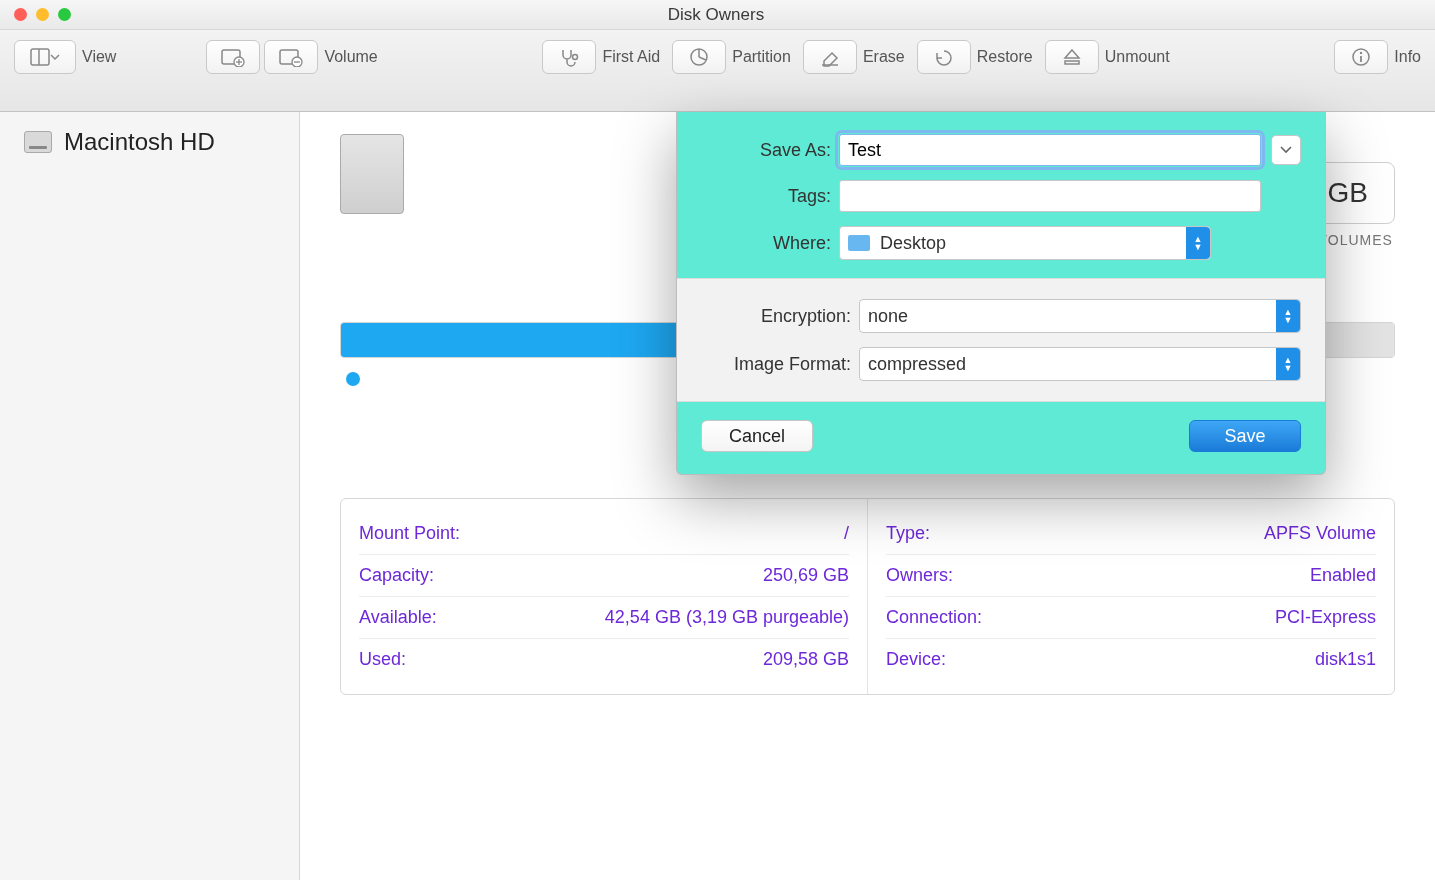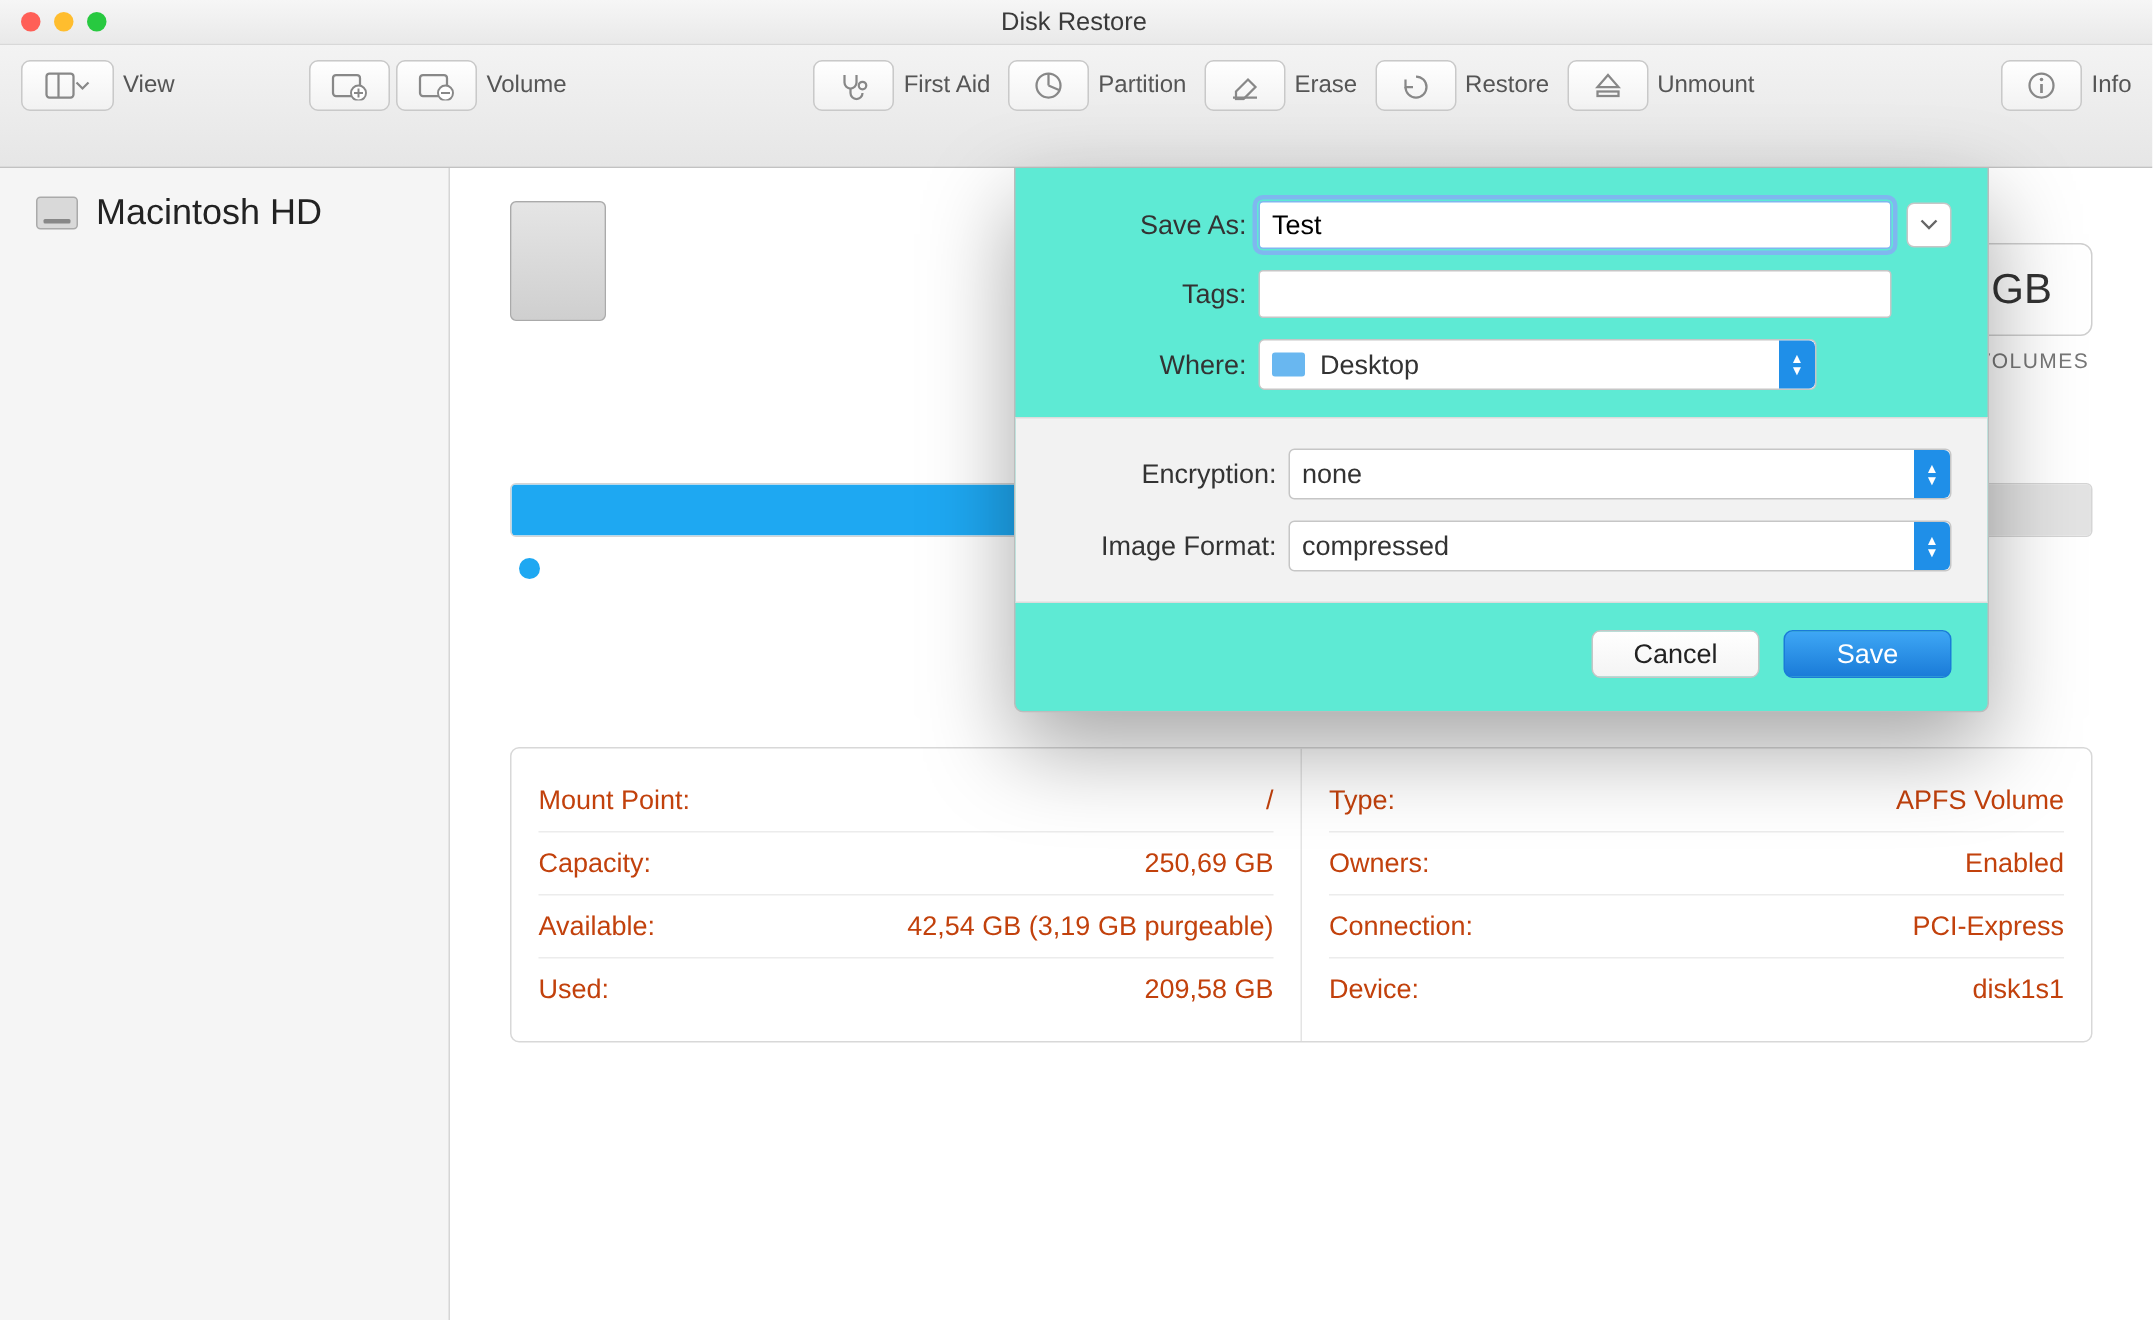--- a/index.html
+++ b/index.html
@@ -41,52 +41,52 @@
   .usage-bar .used { height:100%; width:84%; background:#1ea8f2; }
   .usage-bar .grey { position:absolute; right:0; top:0; bottom:0; width:11%; background:#e3e3e3;}
   .legend-dot{position:absolute;left:46px;top:260px;width:14px;height:14px;border-radius:50%;background:#1ea8f2;}
   .free-label { position:absolute; left:740px; top:258px; font-size:19px; }
   .free-label .t{font-weight:600;color:#222;}
   .free-label .v{color:#555;margin-top:4px;}
 
   .details { position:absolute; left:40px; right:40px; top:386px; border:1px solid #d8d8d8; border-radius:6px; display:flex; background:#fff;}
   .dcol { flex:1; padding:14px 18px;}
   .dcol:first-child { border-right:1px solid #e4e4e4;}
-  .drow { display:flex; justify-content:space-between; padding:10px 0; border-bottom:1px solid #ececec; font-size:18px; color:#c2410c;}
+  .drow { display:flex; justify-content:space-between; padding:10px 0; border-bottom:1px solid #ececec; font-size:18px; color:#6d28d9;}
   .drow:last-child{border-bottom:none;}
 
   
   .sheet { position:absolute; left:376px; top:0; width:650px; background:#5eead4; border:1px solid #bcbcbc; border-top:none; border-radius:0 0 6px 6px; box-shadow:0 24px 60px rgba(0,0,0,.35); z-index:50;}
   .sheet-top { padding:22px 24px 18px; }
   .frow { display:flex; align-items:center; margin-bottom:14px; }
   .flabel { width:130px; text-align:right; font-size:18px; color:#333; margin-right:8px;}
   .flabel.wide { width:150px; }
   .tinput { flex:1; height:32px; background:#fff; border:1px solid #c6c6c6; border-radius:3px; padding:0 8px; font-size:18px;}
   .tinput.focus { outline:3px solid #7fb7ef; outline-offset:1px; border-color:#7fb7ef;}
   .expander { width:30px; height:30px; margin-left:10px; background:#fff; border:1px solid #c6c6c6; border-radius:5px; display:flex;align-items:center;justify-content:center;color:#666;font-size:14px;}
   .where-sel { flex:1; height:32px; background:#fff; border:1px solid #c6c6c6; border-radius:4px; display:flex; align-items:center; padding:16px 8px; font-size:18px; position:relative;}
   .where-sel .folder{width:22px;height:16px;background:#69b7f0;border-radius:2px;margin-right:10px;display:inline-block;}
   .stepper{position:absolute;right:0;top:0;bottom:0;width:24px;background:#1f8fe8;border-radius:0 4px 4px 0;display:flex;flex-direction:column;align-items:center;justify-content:center;color:#fff;font-size:9px;line-height:8px;}
   .sheet-mid { background:#f2f2f2; border-top:1px solid #dcdcdc; border-bottom:1px solid #dcdcdc; padding:20px 24px 20px;}
-  .sheet-foot { padding:18px 24px 22px; display:flex; justify-content:flex-end; gap:16px;}
+  .sheet-foot { padding:18px 24px 22px; display:flex; justify-content:space-between; gap:16px;}
   .btn { min-width:112px; height:32px; border-radius:6px; border:1px solid #c6c6c6; background:linear-gradient(#fff,#f4f4f4); font-size:18px; color:#222;}
   .btn.primary { background:linear-gradient(#3ea7f5,#1a7bd8); border-color:#1a7bd8; color:#fff;}
 
   svg { display:block; }
 </style>
 </head>
 <body>
 
 <div class="titlebar">
   <div class="traffic">
     <div class="dot red"></div>
     <div class="dot yellow"></div>
     <div class="dot green"></div>
   </div>
-  <div class="window-title">Disk Restore</div>
+  <div class="window-title">Disk Owners</div>
 </div>
 
 <div class="toolbar">
   <div class="tgroup">
     <div class="btnrow">
       <div class="tbutton wide">
         <svg width="30" height="18">
             <rect x="1" y="1" width="18" height="16" rx="2" fill="none" stroke="#888" stroke-width="1.5"></rect>
             <line x1="9" y1="1" x2="9" y2="17" stroke="#888" stroke-width="1.5"></line>
             <path d="M24 6 l4 4 l-4 4" fill="none" stroke="#888" stroke-width="1.5" transform="rotate(90 26 9)"></path>

